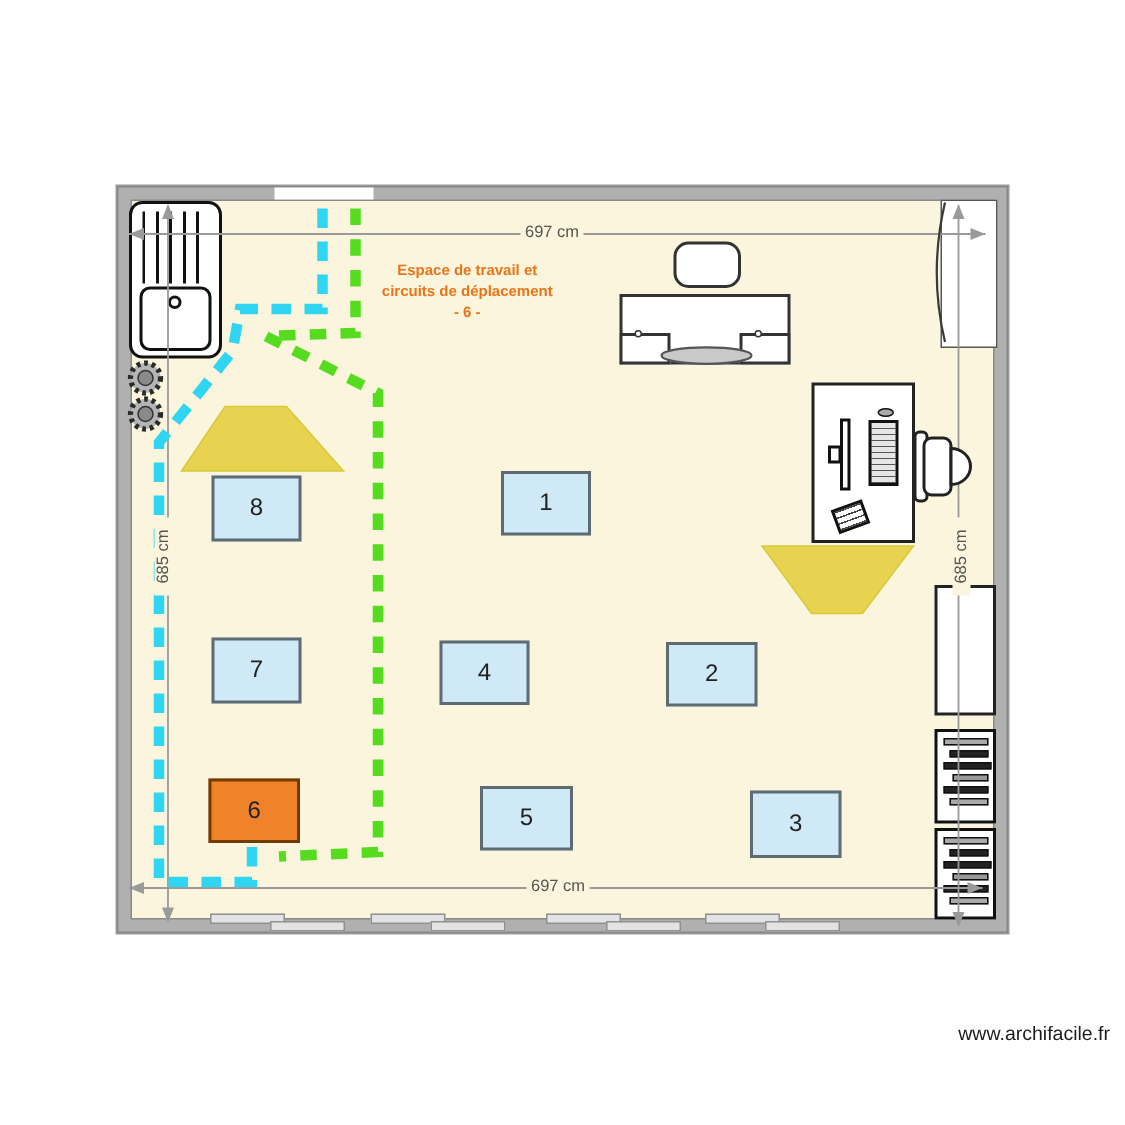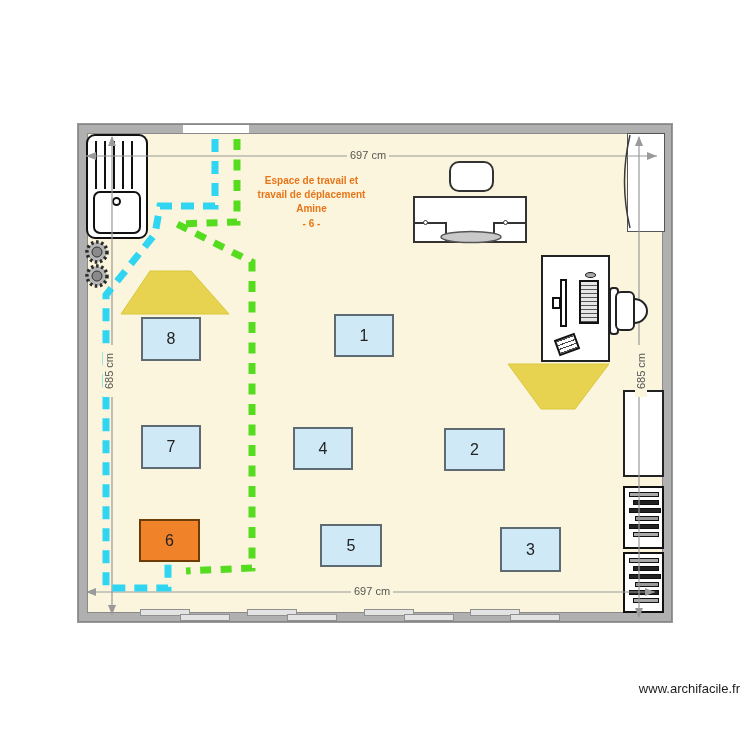--- a/index.html
+++ b/index.html
@@ -183,22 +183,21 @@
     </div>
   <div class="desk desk-7">
       <span>7</span>
     </div>
   <div class="desk desk-8">
       <span>8</span>
     </div>
 
   <div class="plan-title">
     <span>Espace de travail et</span>
-    <span>travail de déplacement</span>
-    <span>Amine</span>
+    <span>circuits de déplacement</span>
     <span>- 6 -</span>
   </div>
 
   <svg class="overlay" viewBox="0 0 750 750">
 
     <polygon points="150,271 191,271 229,314 121,314" fill="#e7d34f" stroke="#d9c83b" stroke-width="1"></polygon>
     <polygon points="508,364 609,364 575,409 541,409" fill="#e7d34f" stroke="#d9c83b" stroke-width="1"></polygon>
 
     <g stroke="#9a9a9a" stroke-width="1.2">
       <line x1="86" y1="156" x2="657" y2="156"></line>

